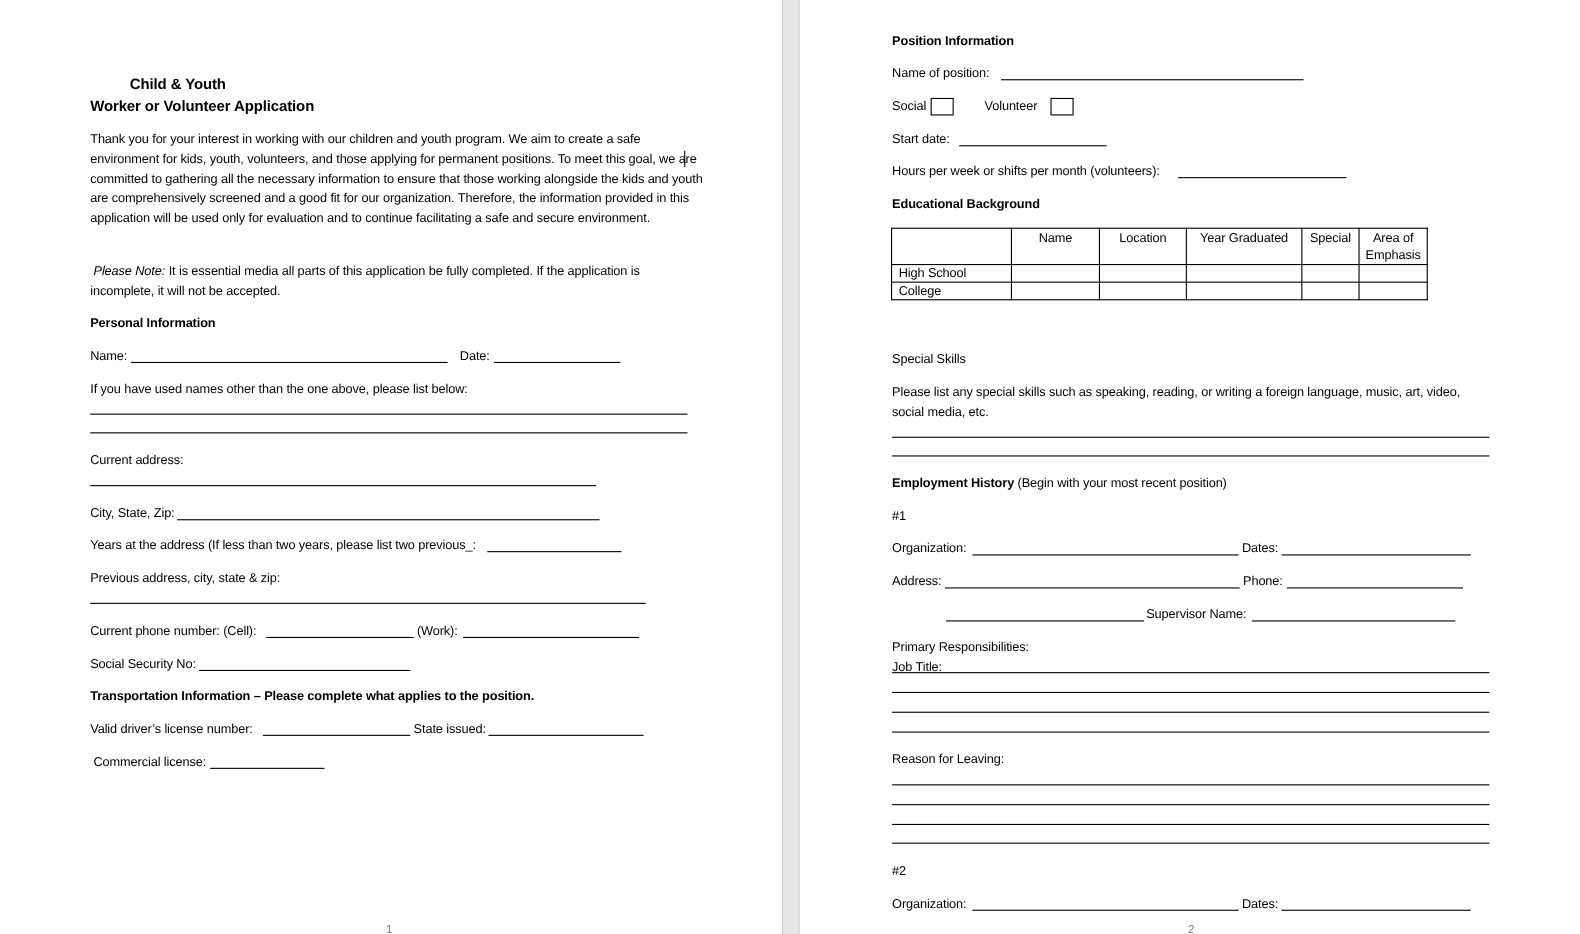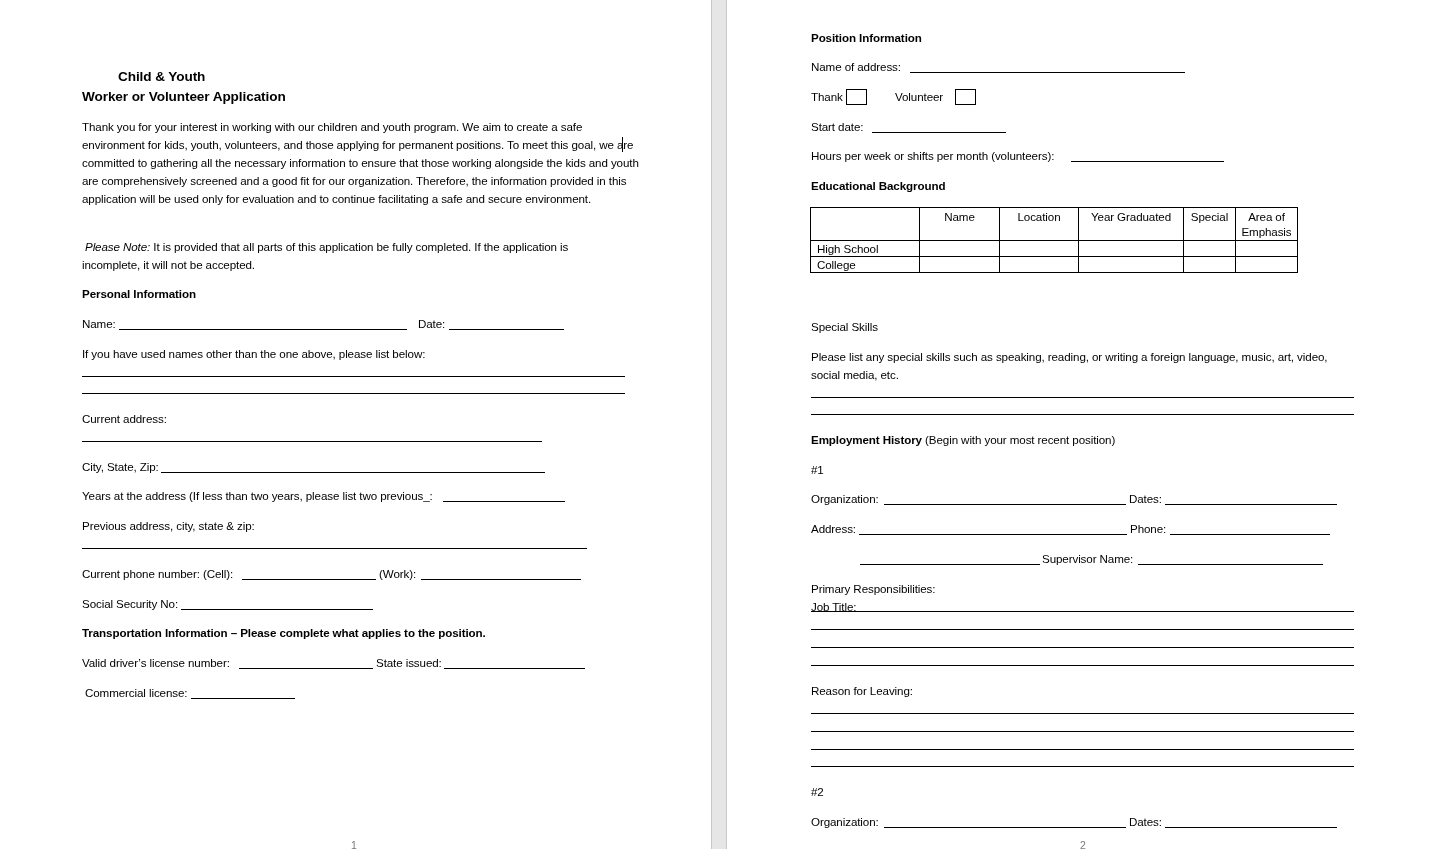--- a/index.html
+++ b/index.html
@@ -28,21 +28,21 @@
 <body>
 
 <div class="page" id="page1">
   <div class="t title" style="left:82px;top:67px;margin-left:36px;">Child &amp; Youth</div>
   <div class="t title" style="left:82px;top:87px;">Worker or Volunteer Application</div>
 
   <div class="para" style="left:82px;top:118px;width:560px;">Thank you for your interest in working with our children and youth program. We aim to create a safe environment for kids, youth, volunteers, and those applying for permanent positions. To meet this goal, we are committed to gathering all the necessary information to ensure that those working alongside the kids and youth are comprehensively screened and a good fit for our organization. Therefore, the information provided in this application will be used only for evaluation and to continue facilitating a safe and secure environment.</div>
   <div class="cursor" style="left:622px;top:137px;"></div>
 
   <div class="para" style="left:82px;top:238px;width:540px;">
-    <span style="font-style:italic;padding-left:3px;">Please Note:</span><span> It is provided that all parts of this application be fully completed. If the application is incomplete, it will not be accepted.</span>
+    <span style="font-style:italic;padding-left:3px;">Please Note:</span><span> It is essential media all parts of this application be fully completed. If the application is incomplete, it will not be accepted.</span>
   </div>
 
   <div class="t b" style="left:82px;top:285px;">Personal Information</div>
 
   <div class="t" style="left:82px;top:315px;">Name:</div>
   <input class="field" style="left: 119px; top: 316px; width: 288px;">
   <div class="t" style="left:418px;top:315px;">Date:</div>
   <input class="field" style="left: 449px; top: 316px; width: 115px;">
 
   <div class="t" style="left:82px;top:345px;">If you have used names other than the one above, please list below:</div>
@@ -80,24 +80,24 @@
   <input class="field" style="left: 191px; top: 685px; width: 104px;">
 
   <div class="pnum" style="left:351px;top:839px;">1</div>
 </div>
 
 <div class="gutter"></div>
 
 <div class="page" id="page2">
   <div class="t b" style="left:84px;top:29px;">Position Information</div>
 
-  <div class="t" style="left:84px;top:58px;">Name of address:</div>
+  <div class="t" style="left:84px;top:58px;">Name of position:</div>
   <input class="field" style="left: 183px; top: 59px; width: 275px;">
 
-  <div class="t" style="left:84px;top:88px;">Thank</div>
+  <div class="t" style="left:84px;top:88px;">Social</div>
   <div class="cbox" style="left:119px;top:89px;"></div>
   <div class="t" style="left:168px;top:88px;">Volunteer</div>
   <div class="cbox" style="left:228px;top:89px;"></div>
 
   <div class="t" style="left:84px;top:118px;">Start date:</div>
   <input class="field" style="left: 145px; top: 119px; width: 134px;">
 
   <div class="t" style="left:84px;top:147px;">Hours per week or shifts per month (volunteers):</div>
   <input class="field" style="left: 344px; top: 148px; width: 153px;">
 

